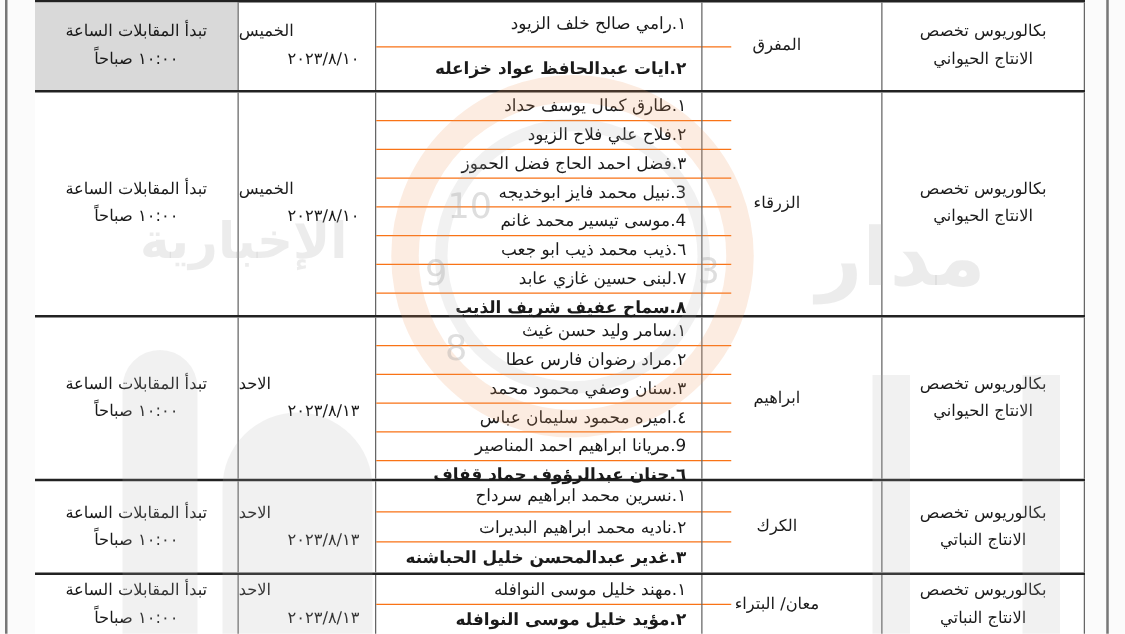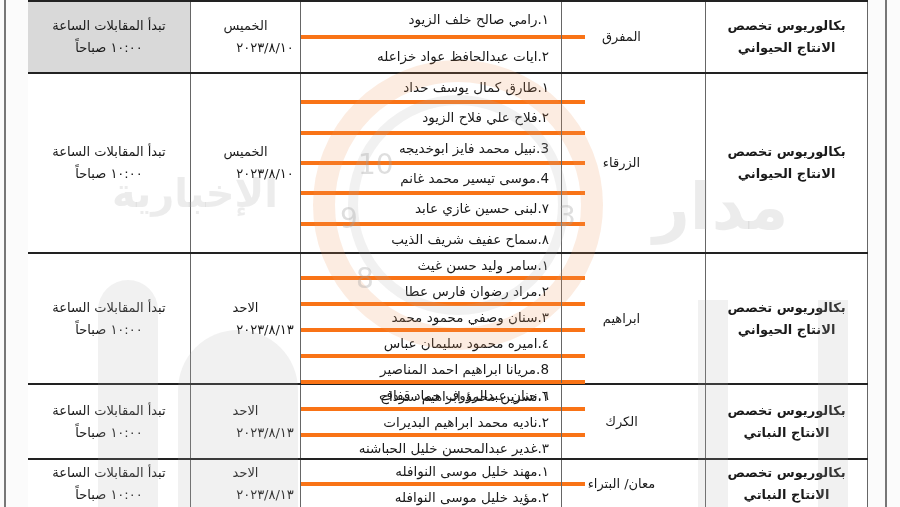--- a/index.html
+++ b/index.html
@@ -8,27 +8,27 @@
   .page{position:absolute;left:28px;top:0;width:840px;height:507px;background:#fff;}
   .watermark{position:absolute;pointer-events:none;}
   .wm-circle{left:285px;top:60px;width:290px;height:290px;border-radius:50%;border:22px solid rgba(240,150,90,0.18);box-sizing:border-box;}
   .wm-circle2{left:320px;top:95px;width:220px;height:220px;border-radius:50%;border:10px solid rgba(180,180,180,0.18);box-sizing:border-box;}
   .wm-text{font-family:"DejaVu Sans",sans-serif;font-weight:bold;color:rgba(170,170,170,0.22);}
   .wm-num{font-family:"DejaVu Sans",sans-serif;color:rgba(160,160,160,0.35);font-size:28px;}
   .wm-bar{background:rgba(180,180,180,0.18);}
   .row{position:absolute;left:0;width:840px;border-bottom:2.5px solid #222;box-sizing:border-box;}
   .cell{position:absolute;top:0;bottom:0;border-left:1px solid #666;box-sizing:border-box;display:flex;flex-direction:column;align-items:center;justify-content:center;text-align:center;font-size:13px;line-height:22px;direction:rtl;}
   .c-time{left:0;width:162px;border-left:none;}
-  .c-date{left:162px;width:110px;}
+  .c-date{left:162px;width:110px;align-items:flex-end;}
   .c-names{left:272px;width:285px;justify-content:flex-start;align-items:stretch;}
   .c-gov{left:533px;width:120px;}
-  .c-prog{left:677px;width:163px;border-right:1px solid #666;font-weight:bold;}
+  .c-prog{left:677px;width:163px;border-right:1px solid #666;}
   .shaded{background:#d9d9d9;}
-  .name{flex:1;display:flex;align-items:center;justify-content:flex-start;padding-right:36px;border-bottom:4px solid #f97316;font-size:13.5px;white-space:nowrap;direction:rtl;}
-  .name:last-child{border-bottom:none;}
+  .name{flex:1;display:flex;align-items:center;justify-content:flex-start;padding-right:36px;border-bottom:1px solid #f97316;font-size:13.5px;white-space:nowrap;direction:rtl;}
+  .name:last-child{border-bottom:none;font-weight:bold;}
   .date-txt{letter-spacing:1.5px;margin-left:39px;}
 </style>
 </head>
 <body>
 
 <div class="outer-line" style="left:4px;"></div>
 <div class="outer-line" style="left:885px;"></div>
 
 <div class="page">
 
@@ -59,22 +59,24 @@
       <span>تبدأ المقابلات الساعة</span>
       <span>١٠:٠٠ صباحاً</span>
     </div>
     <div class="cell c-date">
       <span>الخميس</span>
       <span class="date-txt">٢٠٢٣/٨/١٠</span>
     </div>
     <div class="cell c-names">
       <div class="name">١.طارق كمال يوسف حداد</div>
       <div class="name">٢.فلاح علي فلاح الزيود</div>
+      <div class="name">٣.فضل احمد الحاج فضل الحموز</div>
       <div class="name">3.نبيل محمد فايز ابوخديجه</div>
       <div class="name">4.موسى تيسير محمد غانم</div>
+      <div class="name">٦.ذيب محمد ذيب ابو جعب</div>
       <div class="name">٧.لبنى حسين غازي عابد</div>
       <div class="name">٨.سماح عفيف شريف الذيب</div>
     </div>
     <div class="cell c-gov">
       <span>الزرقاء</span>
     </div>
     <div class="cell c-prog">
       <span>بكالوريوس تخصص</span>
       <span>الانتاج الحيواني</span>
     </div>
@@ -87,21 +89,21 @@
     </div>
     <div class="cell c-date">
       <span>الاحد</span>
       <span class="date-txt">٢٠٢٣/٨/١٣</span>
     </div>
     <div class="cell c-names">
       <div class="name">١.سامر وليد حسن غيث</div>
       <div class="name">٢.مراد رضوان فارس عطا</div>
       <div class="name">٣.سنان وصفي محمود محمد</div>
       <div class="name">٤.اميره محمود سليمان عباس</div>
-      <div class="name">8.مريانا ابراهيم احمد المناصير</div>
+      <div class="name">9.مريانا ابراهيم احمد المناصير</div>
       <div class="name">٦.حنان عبدالرؤوف حماد قفاف</div>
     </div>
     <div class="cell c-gov">
       <span>ابراهيم</span>
     </div>
     <div class="cell c-prog">
       <span>بكالوريوس تخصص</span>
       <span>الانتاج الحيواني</span>
     </div>
   </div>

